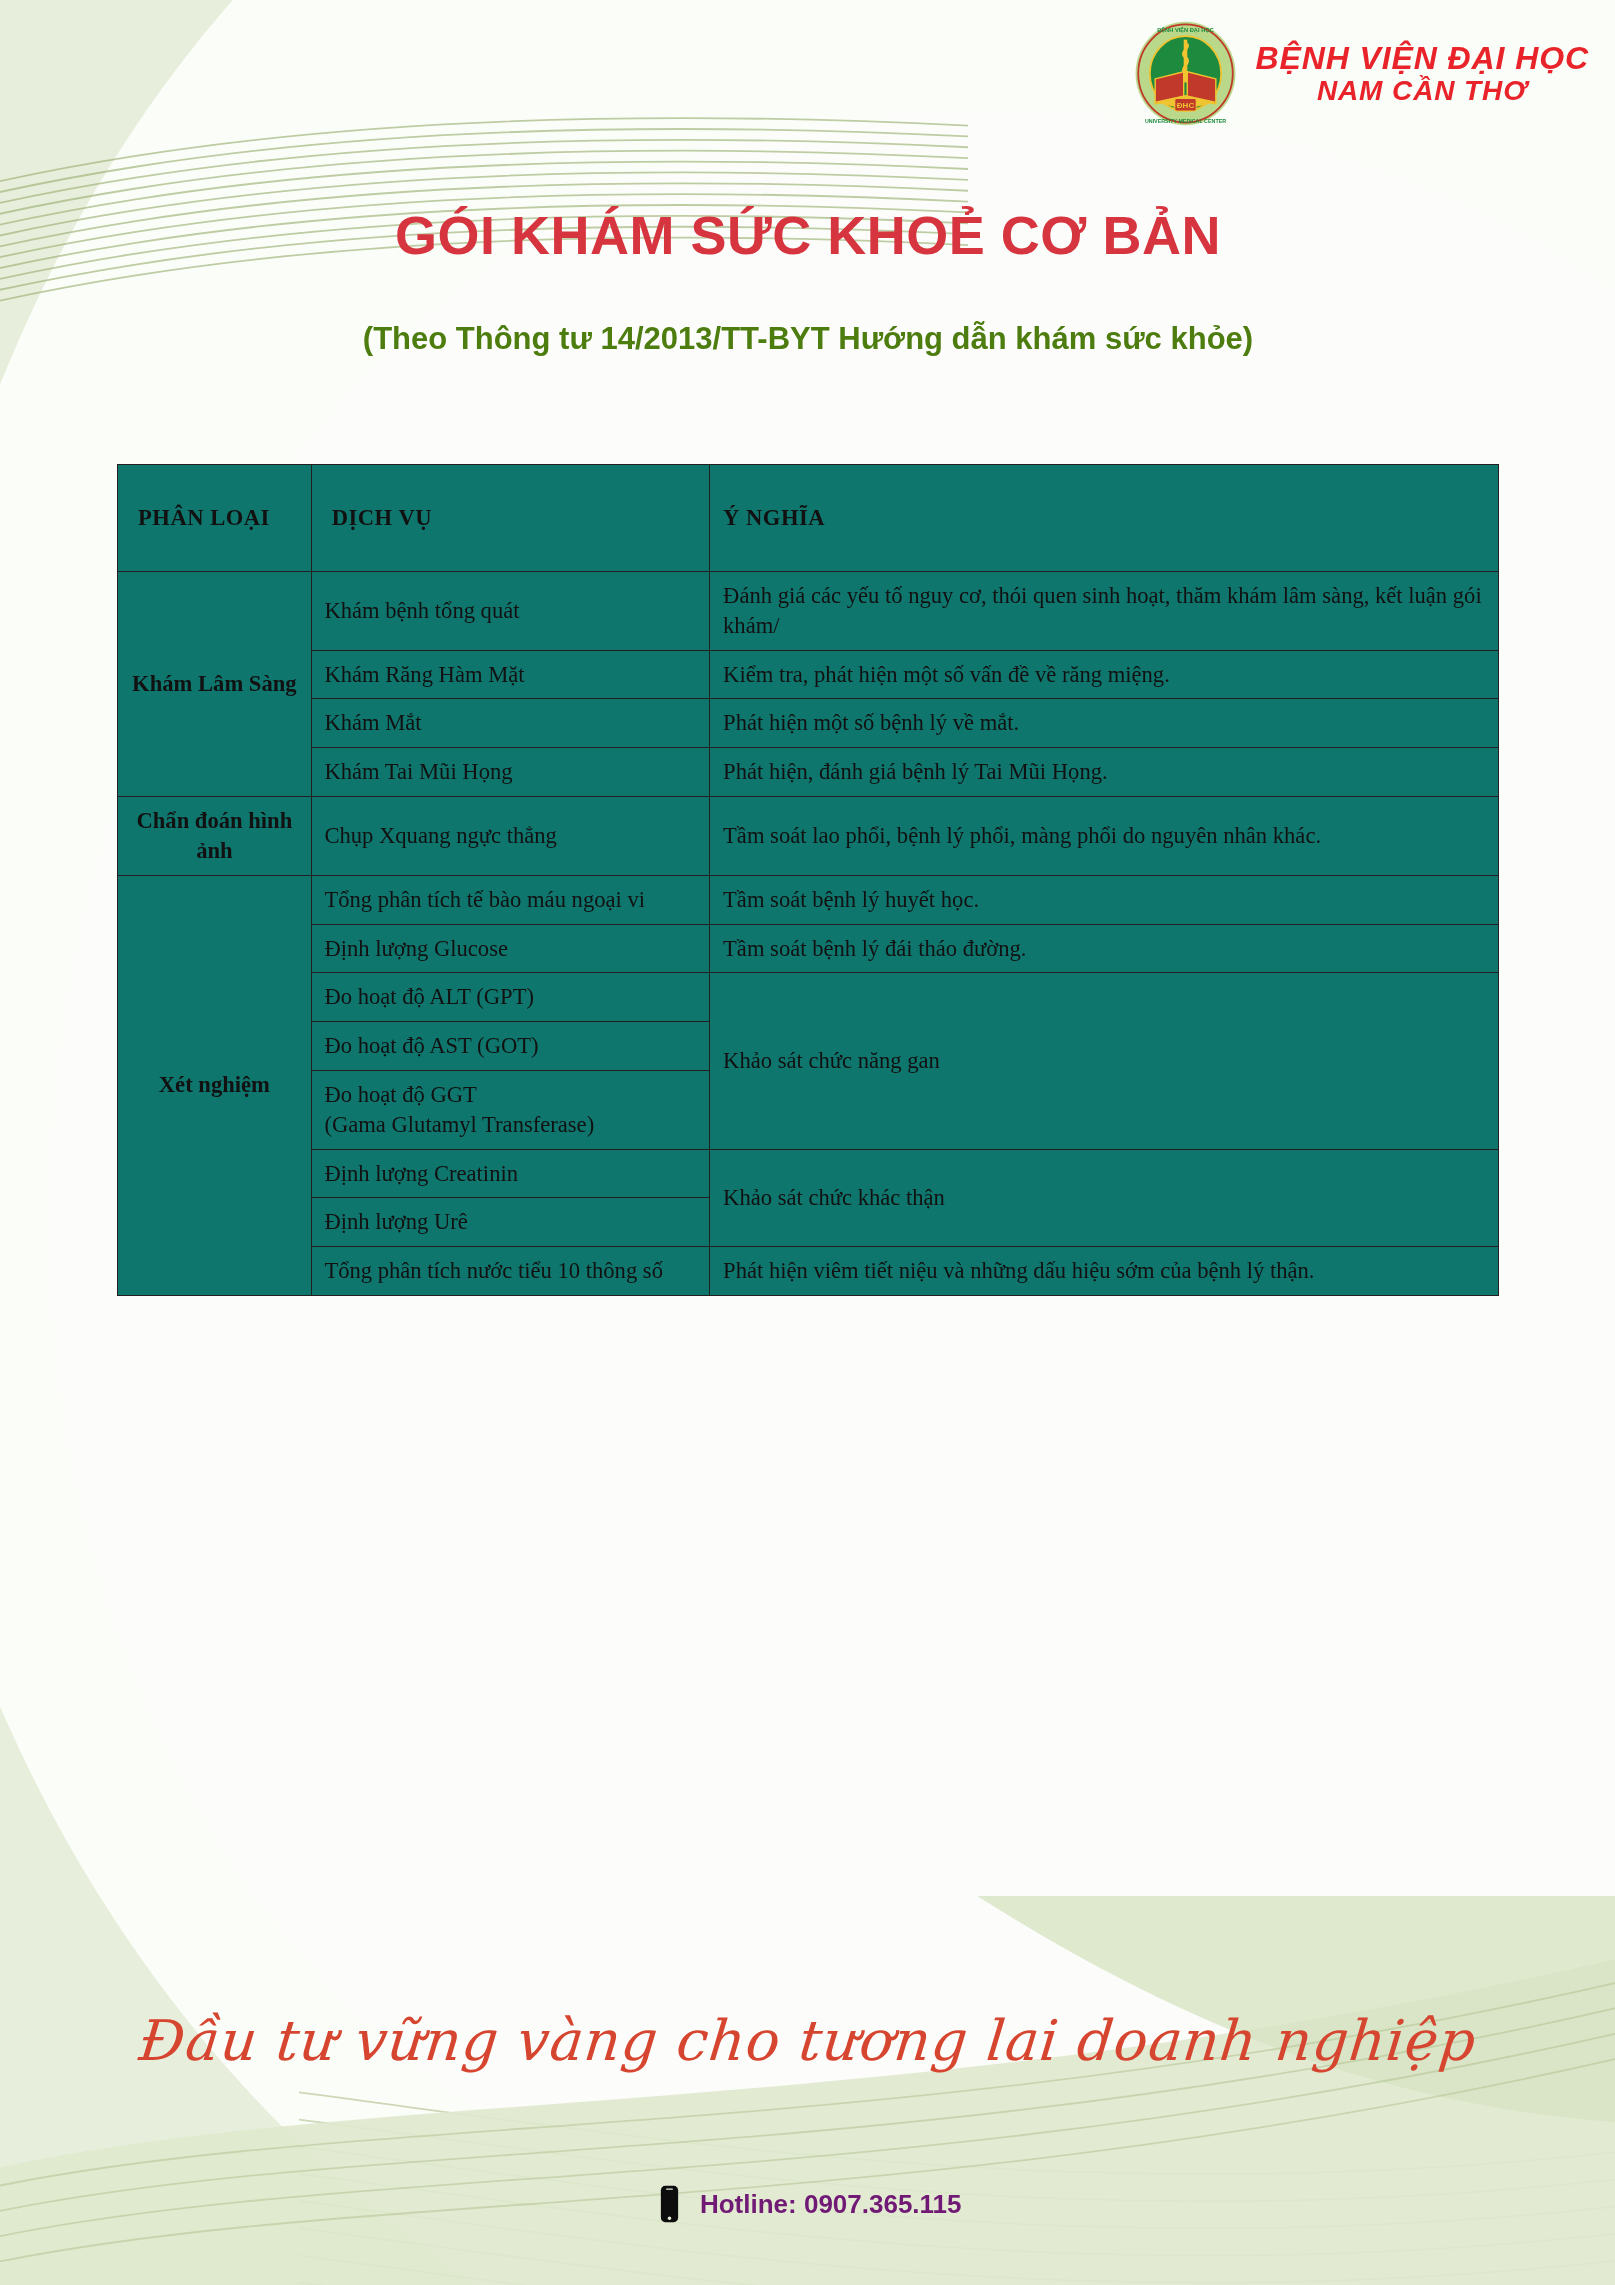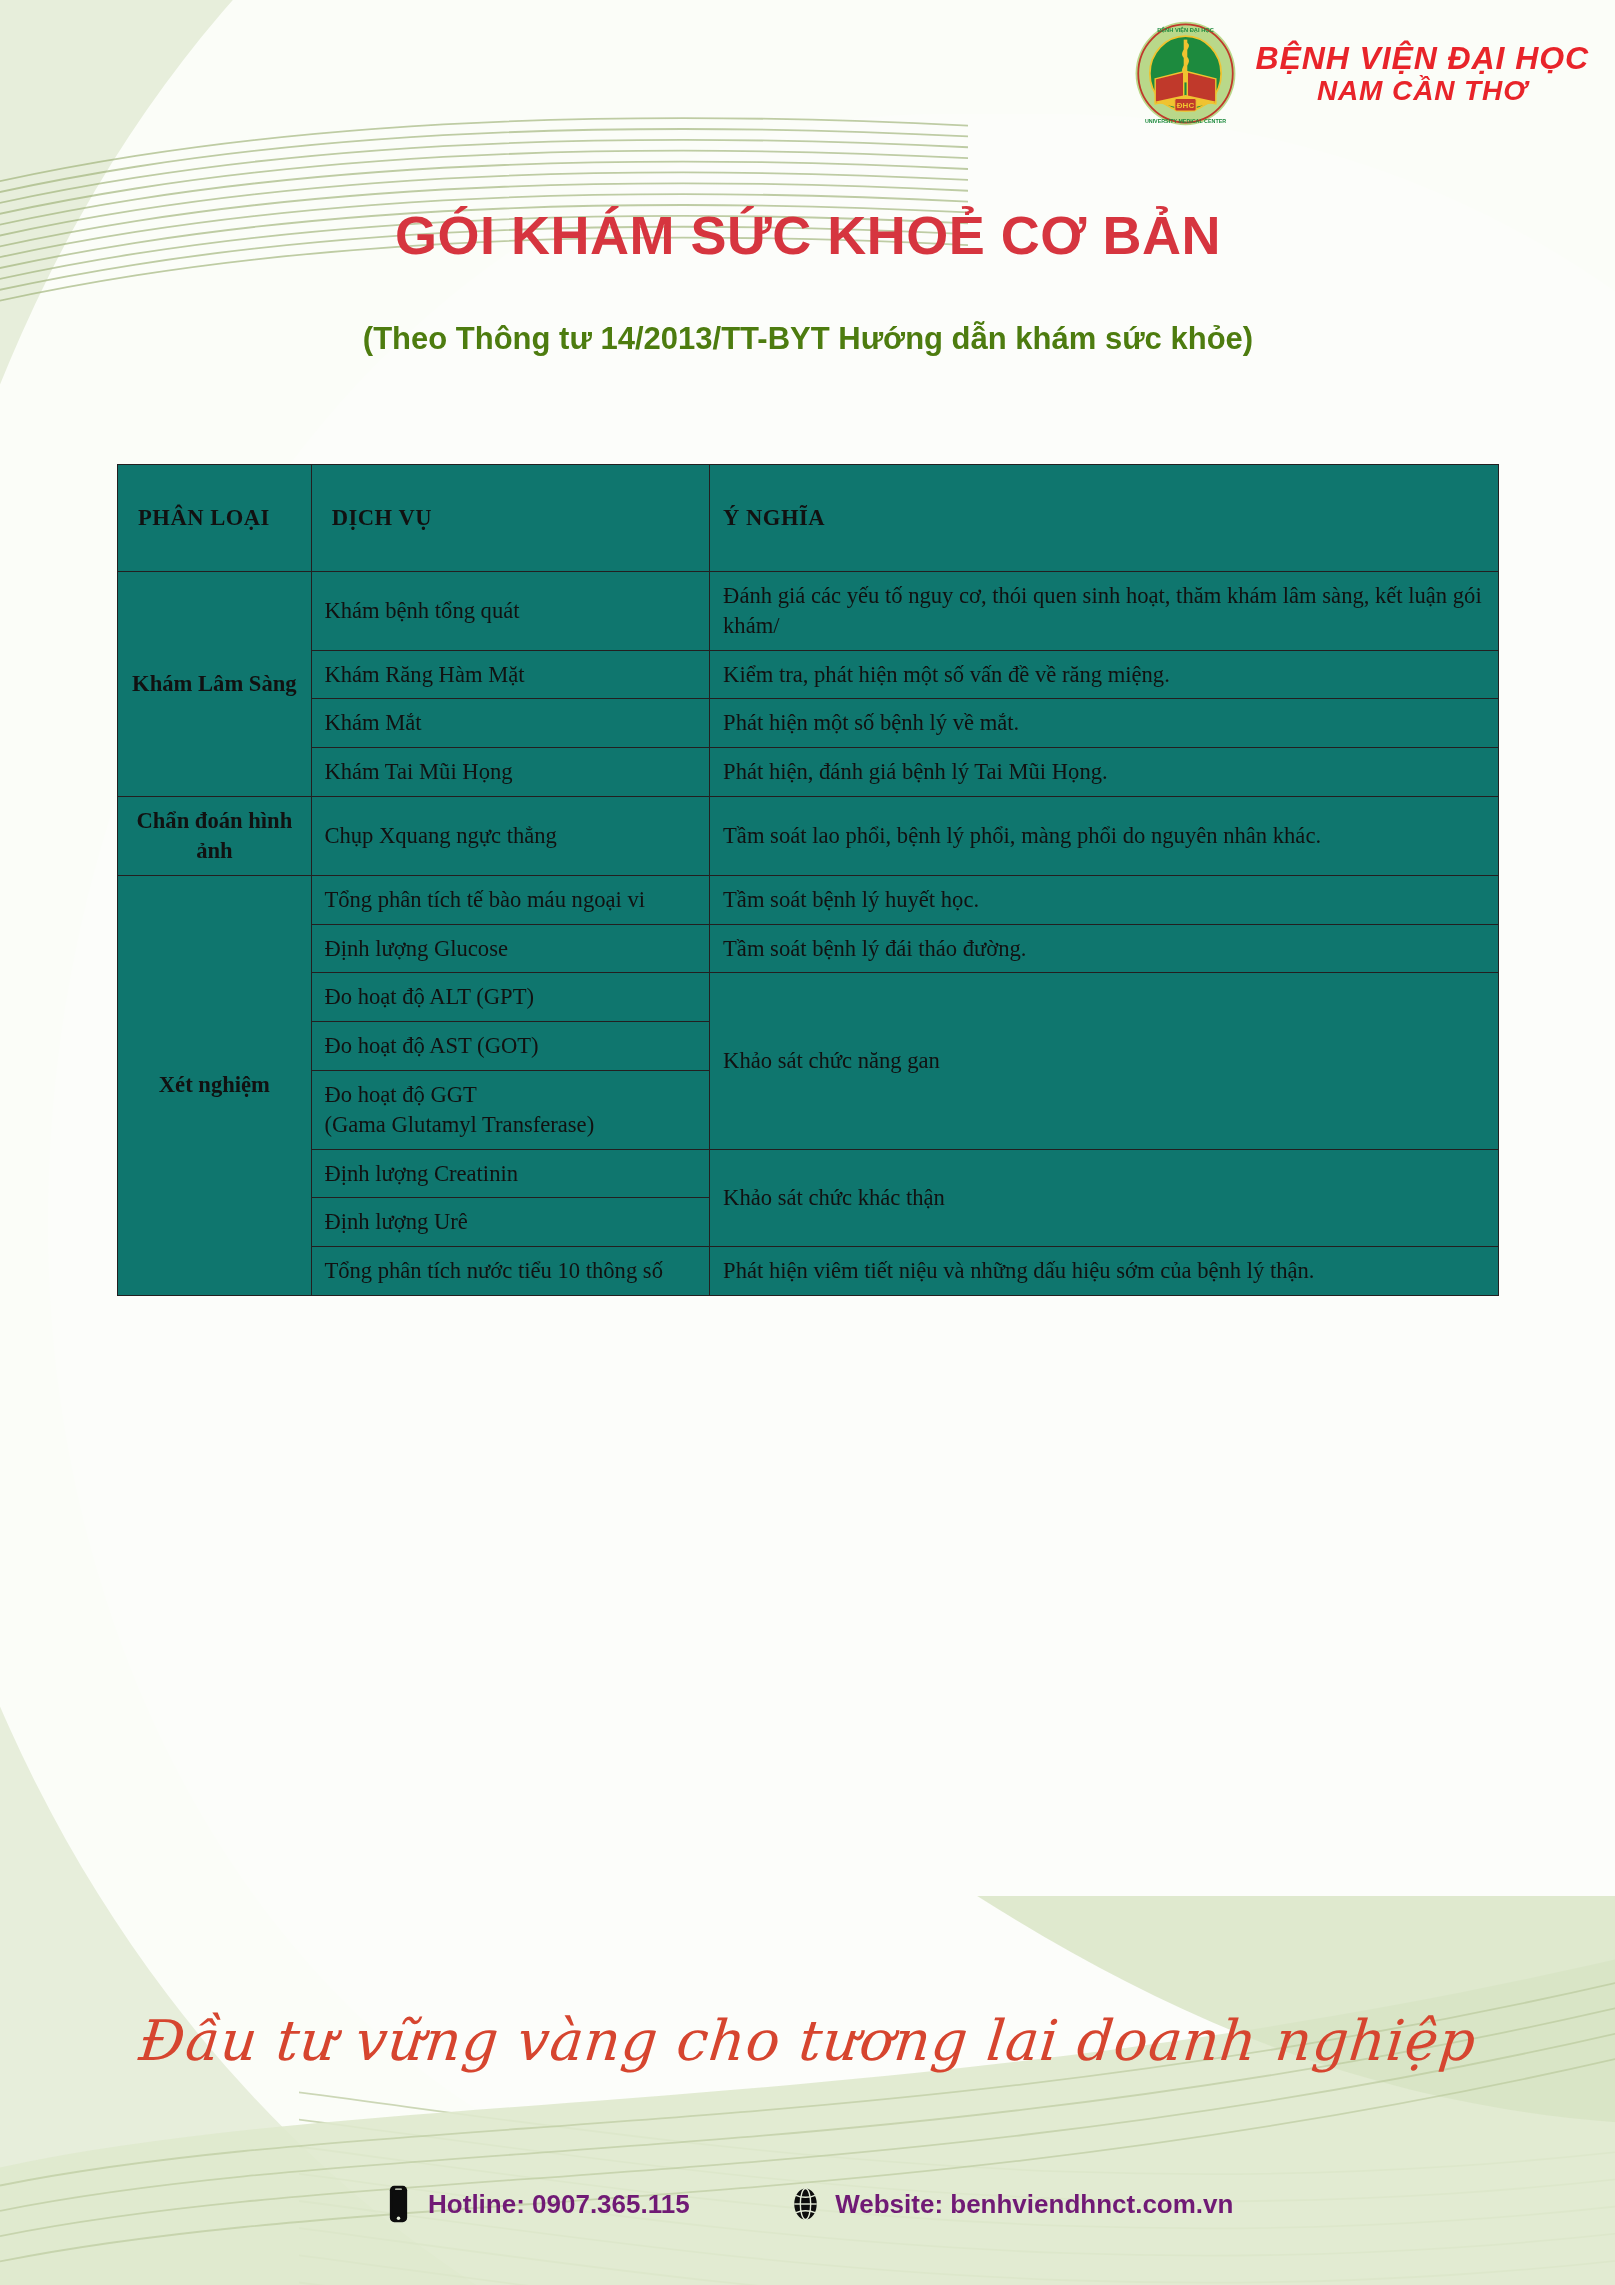--- a/index.html
+++ b/index.html
@@ -322,26 +322,14 @@
 <div class="footer">
   <div class="contact">
     <svg class="ic" viewBox="0 0 34 44">
       <rect x="7" y="1" width="20" height="42" rx="5" fill="#0d0d0d"></rect>
       <rect x="9.5" y="7" width="15" height="26" fill="#0d0d0d"></rect>
       <circle cx="17" cy="38.5" r="2" fill="#e7eedb"></circle>
       <rect x="13" y="4" width="8" height="1.6" rx="0.8" fill="#e7eedb"></rect>
     </svg>
     <span>Hotline: 0907.365.115</span>
   </div>
-  <div class="contact">
-    <svg class="ic" viewBox="0 0 34 44">
-      <ellipse cx="17" cy="22" rx="13" ry="18" fill="#0d0d0d"></ellipse>
-      <g stroke="#e7eedb" stroke-width="1.6" fill="none">
-        <ellipse cx="17" cy="22" rx="6" ry="18"></ellipse>
-        <line x1="4" y1="22" x2="30" y2="22"></line>
-        <path d="M6 12 C12 15 22 15 28 12"></path>
-        <path d="M6 32 C12 29 22 29 28 32"></path>
-      </g>
-    </svg>
-    <span>Website: benhviendhnct.com.vn</span>
-  </div>
 </div>
 
 
 </body></html>

